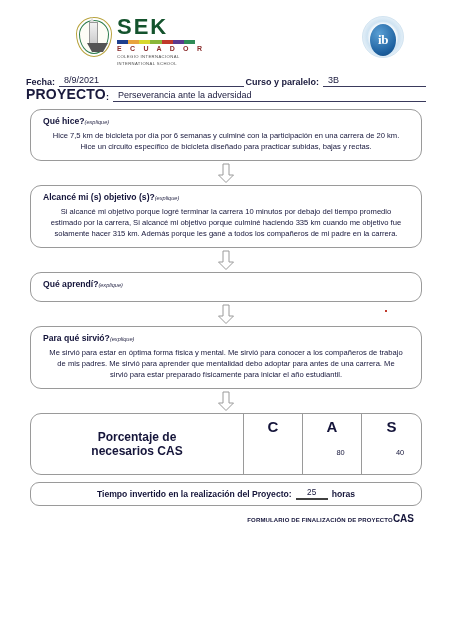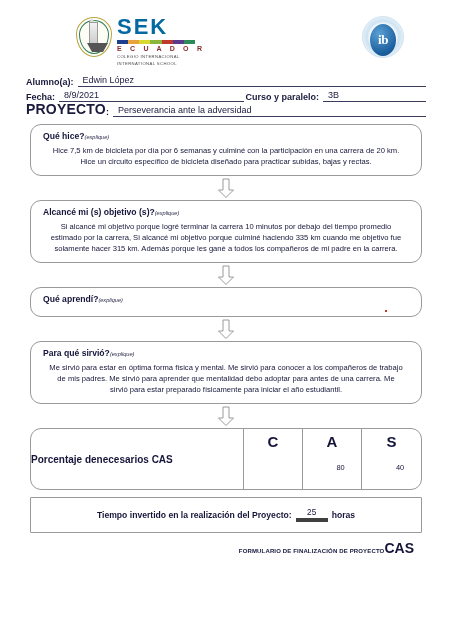--- a/index.html
+++ b/index.html
@@ -86,21 +86,21 @@
   .sek-word {
     display: flex;
     flex-direction: column;
     padding-top: 2px;
   }
   .sek-main {
     font-family: "Liberation Sans", sans-serif;
     font-weight: bold;
     font-size: 22px;
     letter-spacing: 2px;
-    color: #0369a1;
+    color: #14532d;
     line-height: 1;
   }
   .sek-bars {
     display: flex;
     height: 4px;
     width: 78px;
     margin-top: 2px;
   }
   .sek-bars span { flex: 1; }
   .sek-ecuador {
@@ -218,24 +218,24 @@
     border-radius: 11px;
     display: flex;
     height: 62px;
     overflow: hidden;
     box-sizing: border-box;
   }
   .cas-left {
     flex: 1 1 auto;
     border-right: 1px solid #9a9a9a;
     display: flex;
-    flex-direction: row;
-    justify-content: flex-start;
+    flex-direction: column;
+    justify-content: center;
     align-items: center;
-    font-size: 10px;
+    font-size: 12px;
     font-weight: bold;
     color: #15153a;
     padding: 6px 0;
   }
   .cas-col {
     flex: 0 0 59px;
     border-right: 1px solid #9a9a9a;
     display: flex;
     flex-direction: column;
     align-items: center;
@@ -253,51 +253,51 @@
     font-size: 7.4px;
     color: #15153a;
     margin-top: 12px;
     padding-left: 17px;
   }
 
   
   .time-box {
     margin: 7px 4px 0 4px;
     border: 1px solid #9a9a9a;
-    border-radius: 1px;
-    height: 36px;
+    border-radius: 9px;
+    height: 24px;
     display: flex;
     align-items: center;
     justify-content: center;
     font-size: 8.6px;
     font-weight: bold;
     color: #15153a;
     box-sizing: border-box;
   }
   .time-val {
-    border-bottom: 4px solid #404040;
+    border-bottom: 2px solid #404040;
     min-width: 32px;
     text-align: center;
     font-weight: normal;
     margin: 0 4px;
     padding-bottom: 1px;
     font-size: 8.2px;
   }
 
   
   .footer {
     text-align: right;
     padding: 7px 12px 0 0;
     font-size: 6px;
     font-weight: bold;
     letter-spacing: 0.15px;
     color: #14143a;
   }
   .footer .cas {
-    font-size: 14px;
+    font-size: 10px;
     font-weight: bold;
     letter-spacing: 0;
   }
 
   .red-dot {
     position: absolute;
     left: 385px;
     top: 310px;
     width: 2px;
     height: 2px;
@@ -339,24 +339,20 @@
     <div class="ib-logo">
       <div class="ib-outer"></div>
       <div class="ib-inner">
           <span>ib</span>
         </div>
     </div>
   </div>
 
   <div class="fields">
 
-    <div class="frow">
-      <span class="lbl">Alumno(a):</span>
-      <span class="fill">Edwin López</span>
-    </div>
 
     <div class="frow">
       <span class="lbl">Fecha:</span>
       <span class="fill fixed-a">8/9/2021</span>
       <span class="spacer-gap"></span>
       <span class="lbl">Curso y paralelo:</span>
       <span class="fill fixed-b">3B</span>
     </div>
 
     <div class="frow">

